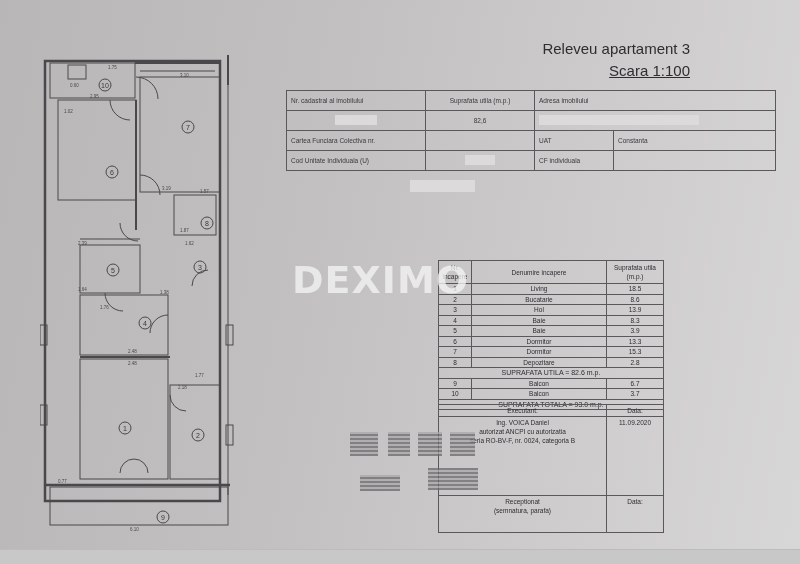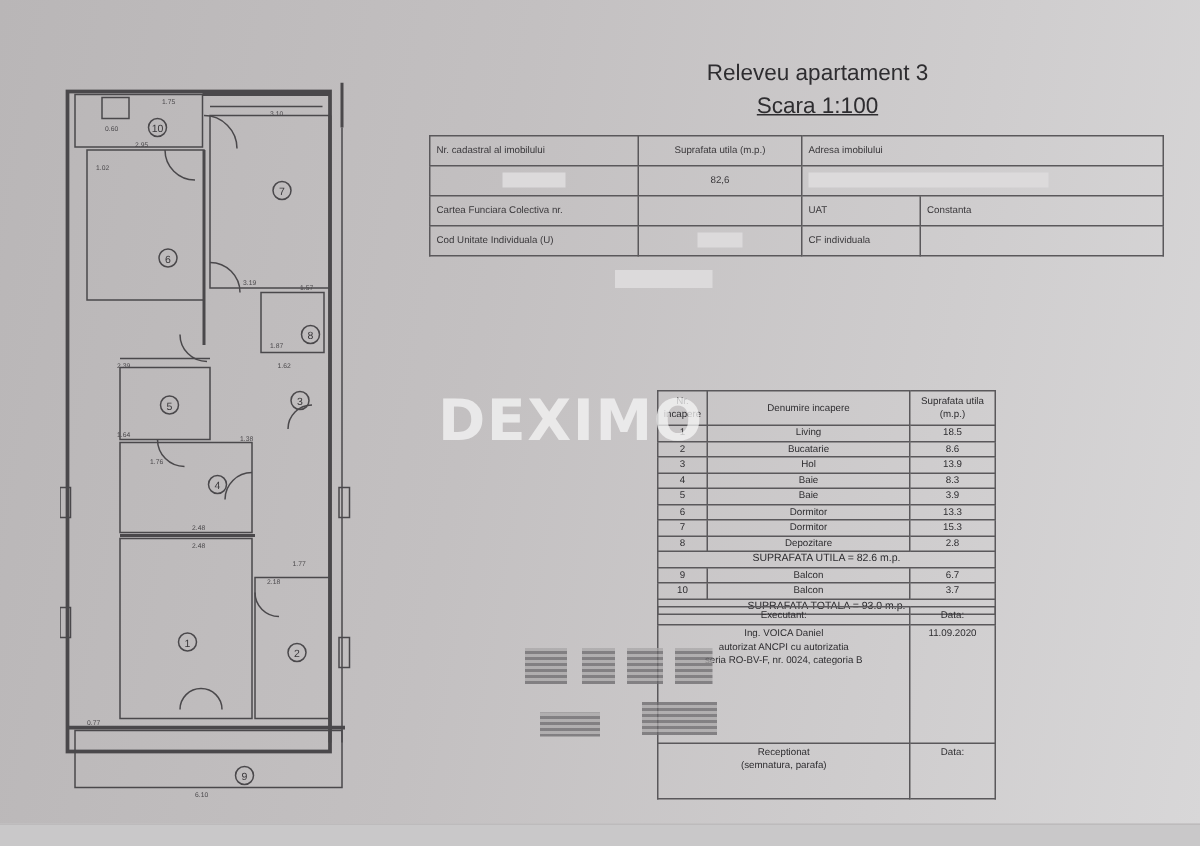--- a/index.html
+++ b/index.html
@@ -3,21 +3,21 @@
 <meta charset="utf-8">
 <style>
   html, body { margin: 0; padding: 0; }
   body {
     width: 800px; height: 564px; overflow: hidden; position: relative;
     background: linear-gradient(100deg, #b9b6b7 0%, #c3c0c1 40%, #cfcdce 75%, #d8d7d8 100%);
     font-family: "Liberation Sans", sans-serif; color: #2b2a2c;
   }
   .page-bottom-edge { position: absolute; left: 0; right: 0; bottom: 0; height: 14px; background: #c9c8c9; border-top: 1px solid #bdbbbc; }
   .abs { position: absolute; }
-  .title { left: 400px; width: 290px; text-align: center; font-size: 15px; color: #2e2d30; }
+  .title { left: 400px; width: 290px; text-align: right; font-size: 15px; color: #2e2d30; }
   .title.t1 { top: 40px; }
   .title.t2 { top: 62px; text-decoration: underline; }
 
   
   table { border-collapse: collapse; }
   .info-table { position: absolute; left: 286px; top: 90px; width: 490px; font-size: 6.5px; color: #3a383b; }
   .info-table td { border: 1px solid #5a585b; height: 19px; padding: 0 4px; vertical-align: middle; }
   .info-table td.c { text-align: center; }
   .redact { display: inline-block; background: #dcdadb; height: 10px; }
 

